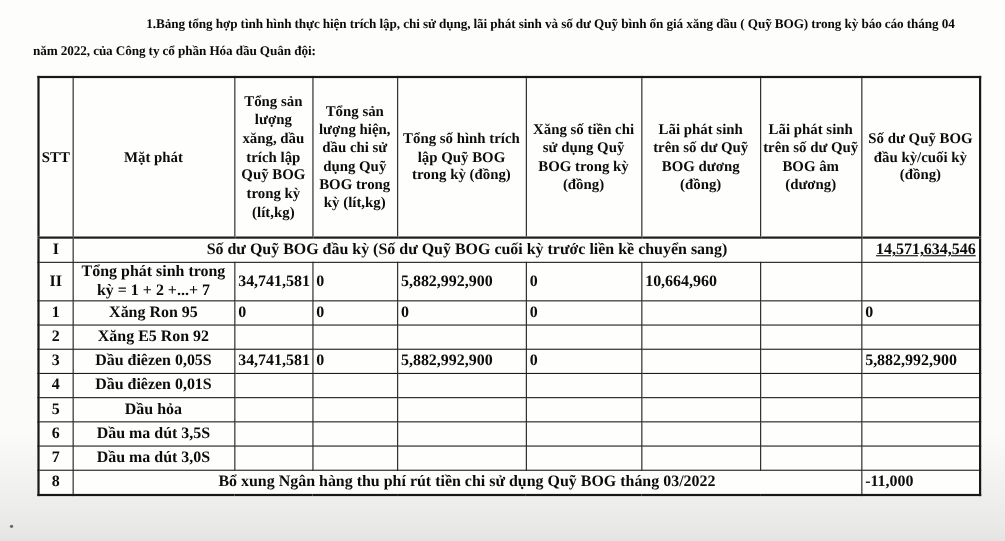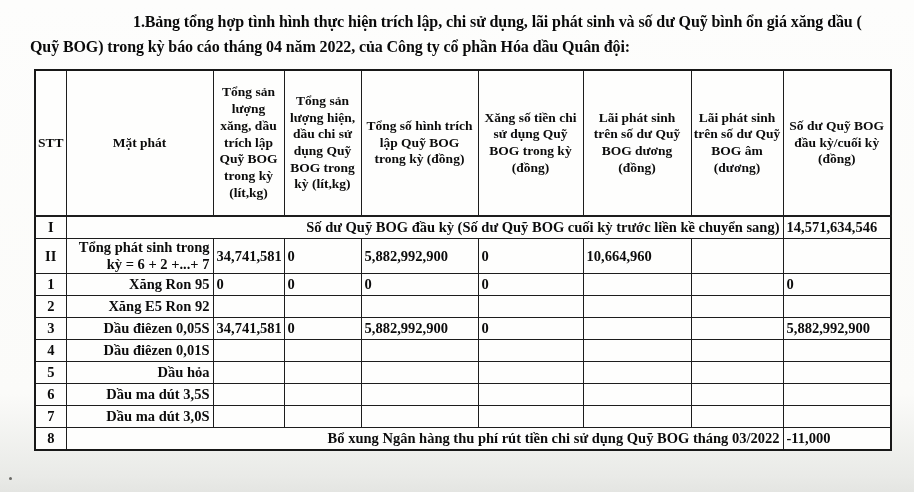--- a/index.html
+++ b/index.html
@@ -4,44 +4,44 @@
 <style>
   html,body{margin:0;padding:0;}
   body{
     width:914px;height:492px;overflow:hidden;
     background:linear-gradient(180deg,#fdfdfc 0%,#fbfbf9 80%,#e9eae7 97%,#e4e5e2 100%);
     font-family:"Liberation Serif","DejaVu Serif",serif;
   }
   .page{position:relative;width:914px;height:492px;color:#0c0c0c;font-weight:700;}
   .title{
     position:absolute;left:30px;top:9px;width:856px;margin:0;
-    font-size:16px;line-height:25px;text-indent:103px;letter-spacing:-0.1px;
+    font-size:12px;line-height:25px;text-indent:103px;letter-spacing:-0.1px;
     color:#0a0a0a;
   }
   table.bog{
     position:absolute;left:34px;top:69px;width:856px;
     border-collapse:collapse;table-layout:fixed;background:#fefefd;
     border:2px solid #181818;
   }
   .bog th,.bog td{border:1px solid #1d1d1d;overflow:hidden;}
   .bog th{
     height:140px;padding:2px 2px;vertical-align:middle;text-align:center;
     font-size:13.5px;line-height:1.24;font-weight:700;
   }
   .bog thead th{border-bottom-width:2px;}
   .bog td{
     height:20px;padding:0 3px;vertical-align:middle;
     font-size:14.5px;font-weight:700;line-height:1.15;
   }
   tr.r-tall td{height:34px;}
   tr.r-med td{height:21px;}
   .stt{text-align:center;}
-  .lbl{text-align:right;padding-left:4px;}
+  .lbl{text-align:center;padding-left:4px;}
   .num{text-align:left;font-size:14px;padding-right:4px;}
-  .ctr{text-align:left;}
+  .ctr{text-align:right;text-decoration:underline;}
   .speckle{
     position:absolute;left:9px;top:477px;width:3px;height:3px;
     background:#6a6a66;border-radius:50%;
   }
 </style>
 </head>
 <body>
 
 <div class="page">
 
@@ -75,21 +75,21 @@
     <tbody>
 
       <tr class="r-med">
         <td class="stt">I</td>
         <td class="lbl" colspan="7">Số dư Quỹ BOG đầu kỳ (Số dư Quỹ BOG cuối kỳ trước liền kề chuyển sang)</td>
         <td class="num ctr">14,571,634,546</td>
       </tr>
 
       <tr class="r-tall">
         <td class="stt">II</td>
-        <td class="lbl">Tổng phát sinh trong kỳ = 6 + 2 +...+ 7</td>
+        <td class="lbl">Tổng phát sinh trong kỳ = 1 + 2 +...+ 7</td>
         <td class="num">34,741,581</td>
         <td class="num">0</td>
         <td class="num">5,882,992,900</td>
         <td class="num">0</td>
         <td class="num">10,664,960</td>
         <td class="num"></td>
         <td class="num"></td>
       </tr>
 
       <tr class="r-med">

